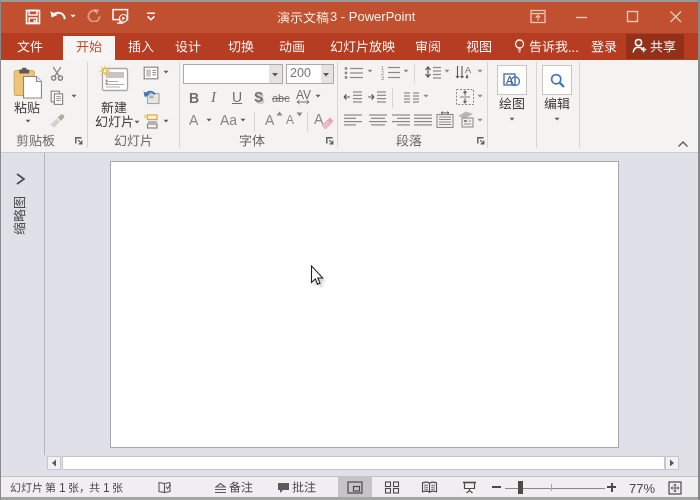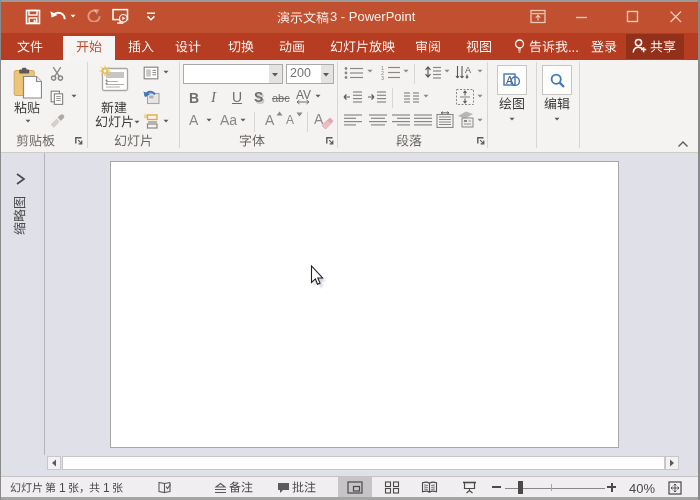--- a/index.html
+++ b/index.html
@@ -712,21 +712,21 @@
       <path d="M2.5 1.5 L2.5 7.5 L12.5 7.5 L12.5 1.5" fill="none" stroke="#4a4a48" stroke-width="1.2"></path>
       <path d="M7.5 7.5 L7.5 10 M4.5 12 L7.5 9.5 L10.5 12" fill="none" stroke="#4a4a48" stroke-width="1.1"></path>
     </svg>
   </div>
 <div style="position:absolute;left:492px;top:486px;width:9px;height:2px;background:#4a4a48;"></div>
 <div style="position:absolute;left:505px;top:487.5px;width:100px;height:1px;background:#8a8886;"></div>
 <div style="position:absolute;left:551px;top:484px;width:1px;height:7px;background:#a8a6a4;"></div>
 <div style="position:absolute;left:518px;top:481px;width:5px;height:13px;background:#4a4a48;"></div>
 <div style="position:absolute;left:607px;top:486px;width:9px;height:2px;background:#4a4a48;"></div>
 <div style="position:absolute;left:611px;top:482.5px;width:2px;height:9px;background:#4a4a48;"></div>
-<div style="position:absolute;left:629px;top:481px;width:34px;height:14px;font:13px Liberation Sans;color:#4a4a48;">40%</div>
+<div style="position:absolute;left:629px;top:481px;width:34px;height:14px;font:13px Liberation Sans;color:#4a4a48;">77%</div>
 <div style="position:absolute;left:668px;top:481px;">
     <svg width="14" height="14" viewBox="0 0 14 14" style="">
       <rect x="1" y="1" width="12" height="12" fill="none" stroke="#4a4a48" stroke-width="1.2"></rect>
       <path d="M7 3 L7 11 M3 7 L11 7" stroke="#4a4a48" stroke-width="0.9"></path>
       <path d="M7 3 L5.7 4.5 M7 3 L8.3 4.5 M7 11 L5.7 9.5 M7 11 L8.3 9.5 M3 7 L4.5 5.7 M3 7 L4.5 8.3 M11 7 L9.5 5.7 M11 7 L9.5 8.3" stroke="#4a4a48" stroke-width="0.9"></path>
     </svg>
   </div>
 <div style="position:absolute;left:0px;top:0px;width:700px;height:2px;background:#9b9b9b;"></div>
 <div style="position:absolute;left:0px;top:0px;width:1px;height:500px;background:#8a8a8a;"></div>
 <div style="position:absolute;left:698px;top:0px;width:2px;height:500px;background:#8a8a8a;"></div>

